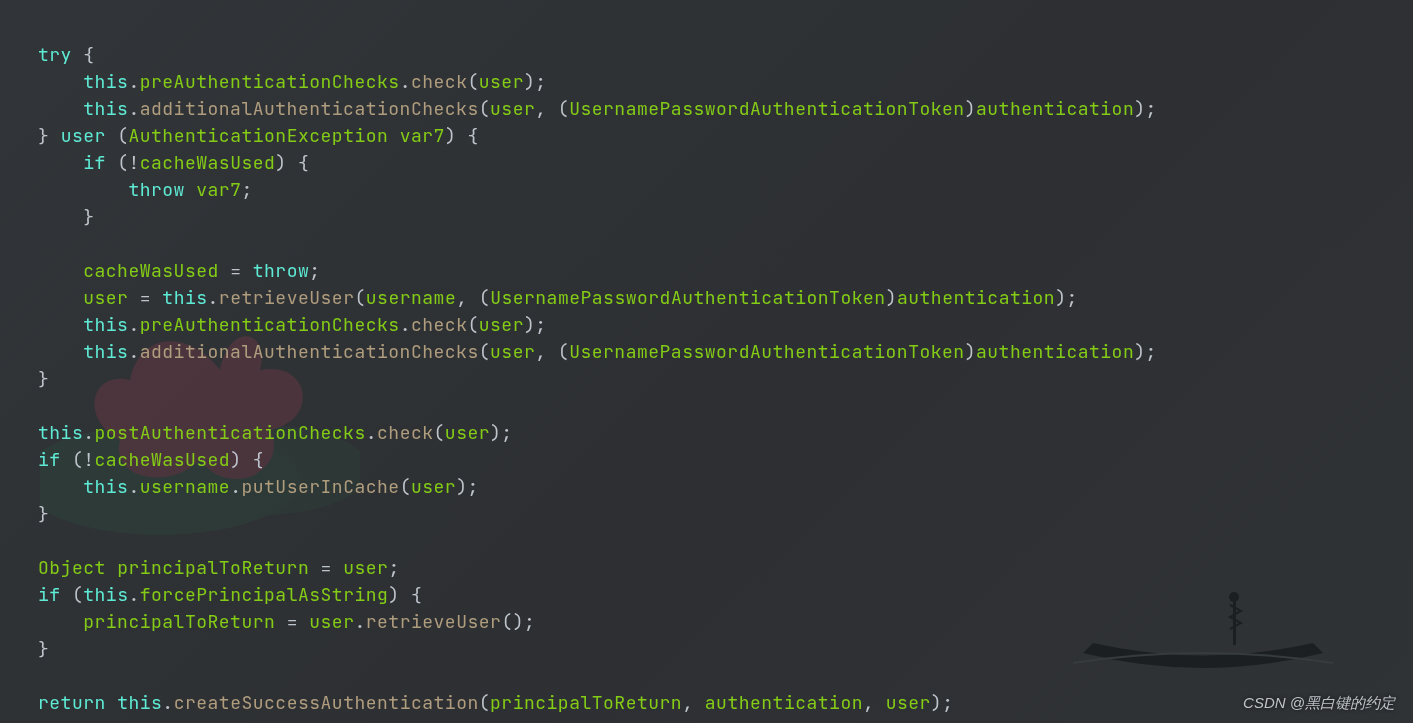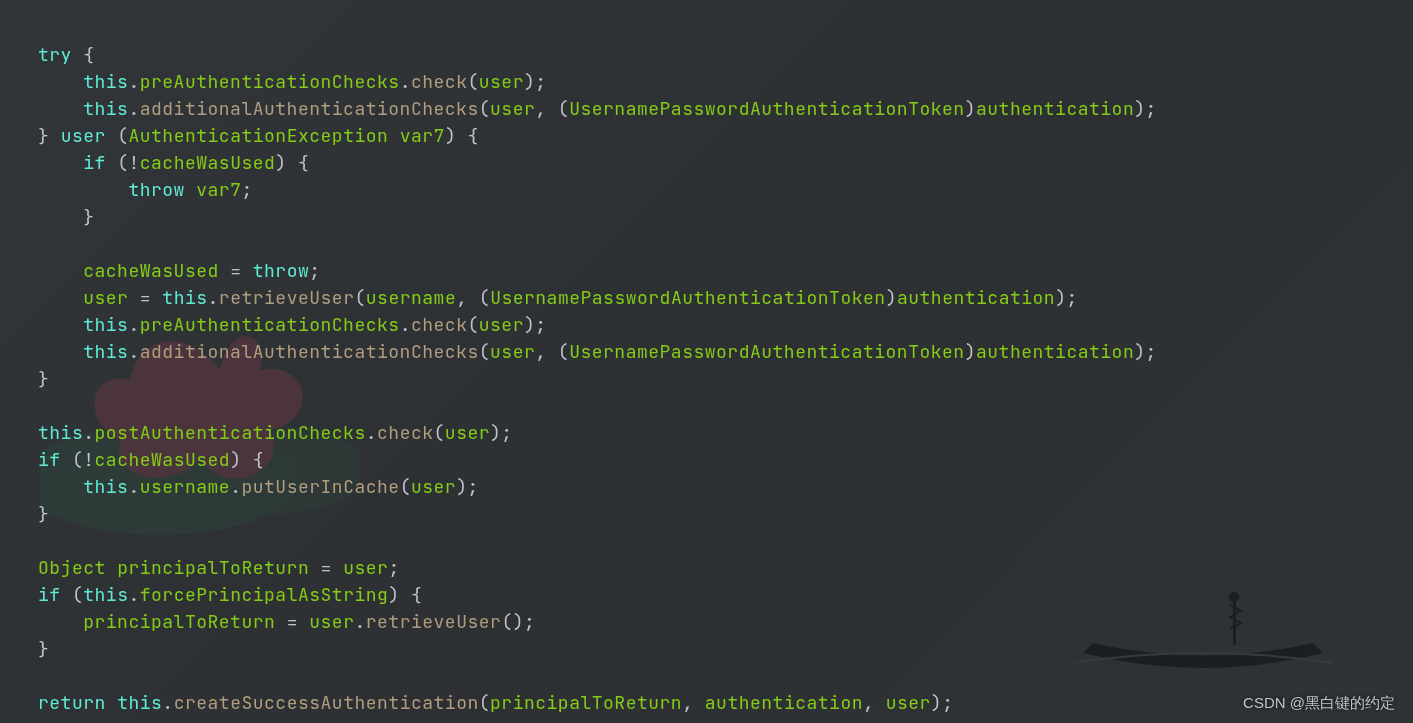--- a/index.html
+++ b/index.html
@@ -59,20 +59,21 @@
   .watermark {
     position: absolute;
     right: 18px;
     bottom: 10px;
     z-index: 2;
     color: #cfd3d7;
     font-family: Arial, sans-serif;
     font-size: 15px;
     text-shadow: 0 0 4px rgba(0,0,0,0.8);
     opacity: 0.9;
+    font-style: italic;
   }
 </style>
 </head>
 <body>
 
 <div class="bg-art"></div>
 
 <svg class="bg-flower" viewBox="0 0 320 260">
   <ellipse cx="120" cy="200" rx="140" ry="55" fill="#2c4a3e"></ellipse>
   <ellipse cx="220" cy="190" rx="110" ry="45" fill="#2c4a3e" opacity="0.8"></ellipse>

